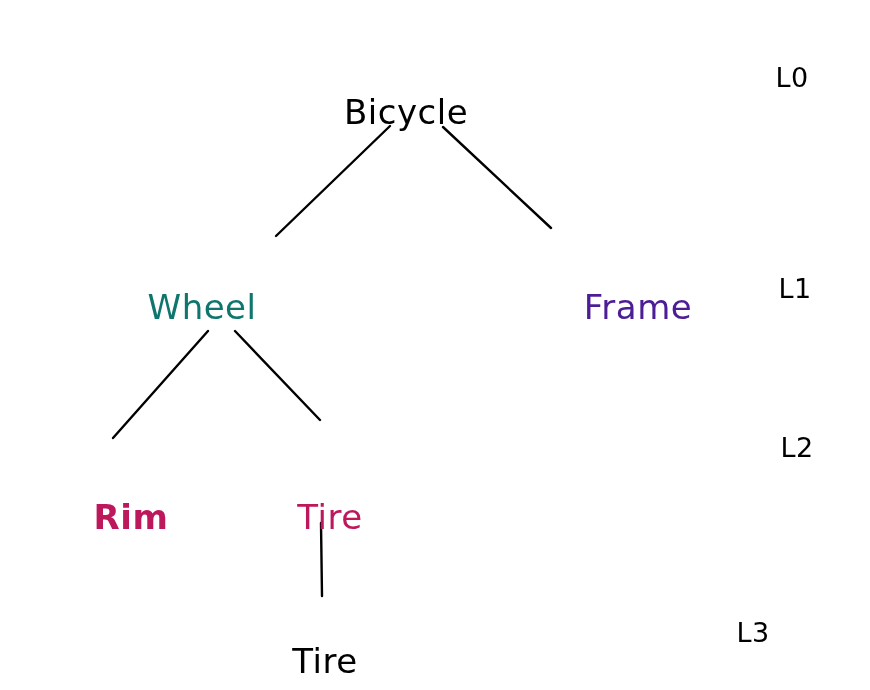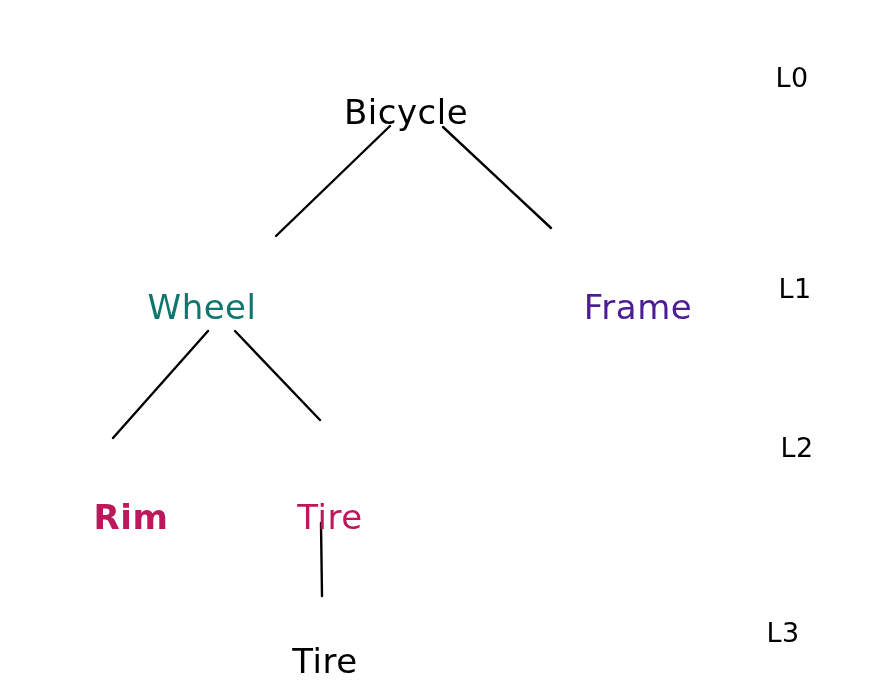--- a/index.html
+++ b/index.html
@@ -68,16 +68,16 @@
       <div class="node-label" style="left: 202px; top: 279px; color: #0f766e;">Wheel</div>
       <div class="node-label" style="left: 638px; top: 279px; color: #4c1d95; text-align: right;">Frame</div>
       <div class="node-label" style="left: 131px; top: 489px; color: #be185d; font-weight: bold;">Rim</div>
       <div class="node-label" style="left: 330px; top: 489px; color: #be185d;">Tire</div>
       <div class="node-label" style="left: 325px; top: 633px; color: rgb(0, 0, 0);">Tire</div>
     </div>
   <div id="levels">
       <div class="level-label" style="left: 792px; top: 77px; color: rgb(0, 0, 0);">L0</div>
       <div class="level-label" style="left: 795px; top: 288px; color: rgb(0, 0, 0); text-align: center;">L1</div>
       <div class="level-label" style="left: 797px; top: 447px; color: rgb(0, 0, 0);">L2</div>
-      <div class="level-label" style="left: 783px; top: 632px; color: rgb(0, 0, 0);">L3</div>
+      <div class="level-label" style="left: 753px; top: 632px; color: rgb(0, 0, 0);">L3</div>
     </div>
 
 </div>
 
 </body></html>

